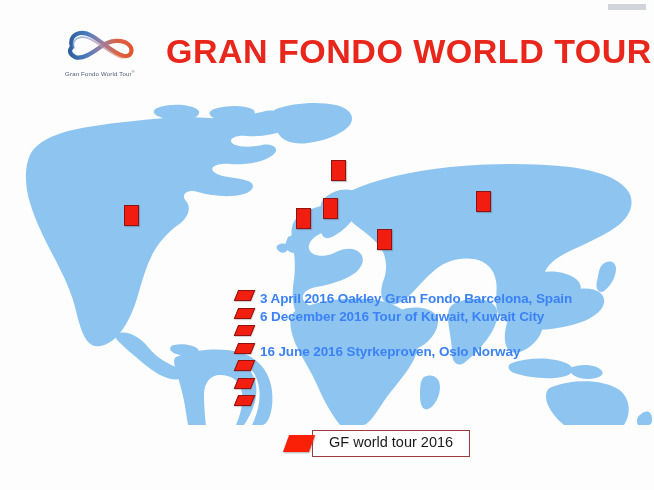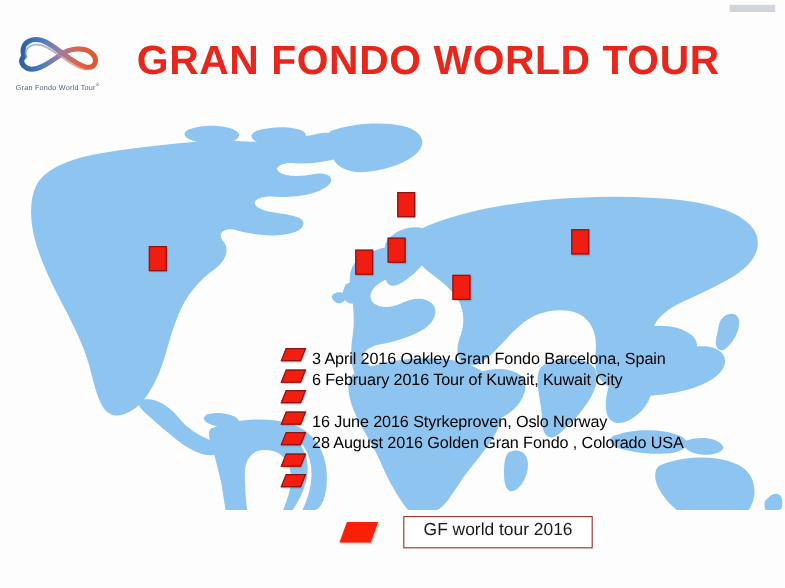--- a/index.html
+++ b/index.html
@@ -33,20 +33,21 @@
   
   .header {
     position: absolute;
     top: 22px;
     left: 0;
     width: 654px;
     height: 58px;
     display: flex;
     align-items: center;
     justify-content: flex-start;
+    padding-left: 52px;
     box-sizing: border-box;
   }
   .logo {
     width: 96px;
     height: 52px;
     position: relative;
     flex: 0 0 auto;
   }
   .logo svg { display: block; }
   .logo-caption {
@@ -116,23 +117,23 @@
     background: #f21f10;
     border: 1px solid #8d1410;
     transform: skewX(-22deg);
     box-shadow: 1px 1px 1px rgba(90,90,110,.3);
   }
   .event-text {
     position: absolute;
     left: 24px;
     top: 0;
     font-family: "Liberation Sans Narrow", "Liberation Sans", sans-serif;
-    font-weight: normal;
+    font-weight: bold;
     font-size: 13.5px;
-    color: #000000;
+    color: #3b82f6;
     letter-spacing: -0.1px;
     white-space: nowrap;
   }
   .bullet-extra {
     position: absolute;
     left: 236px;
     top: 395px;
     width: 15px;
     height: 9px;
     background: #f21f10;
@@ -150,21 +151,20 @@
     align-items: center;
   }
   .legend-swatch {
     width: 26px;
     height: 17px;
     background: #fa2008;
     transform: skewX(-20deg);
     box-shadow: 1px 1px 2px rgba(80,80,90,.45);
   }
   .legend-box {
-    margin-left: 24px;
     border: 1px solid #9e3d3d;
     background: #ffffff;
     padding: 4px 16px 5px 16px;
     font-family: "Liberation Sans Narrow", "Liberation Sans", sans-serif;
     font-size: 14.5px;
     color: #1a1a1a;
     line-height: 1.1;
     white-space: nowrap;
   }
 </style>
@@ -309,35 +309,34 @@
 
   <div class="events">
 
     <div class="event-row">
       <span class="bullet"></span>
       <span class="event-text">3 April 2016 Oakley Gran Fondo Barcelona, Spain</span>
     </div>
 
     <div class="event-row">
       <span class="bullet"></span>
-      <span class="event-text">6  February 2016 Tour of Kuwait, Kuwait City</span>
+      <span class="event-text">6  December 2016 Tour of Kuwait, Kuwait City</span>
     </div>
 
     <div class="event-row">
       <span class="bullet"></span>
     </div>
 
     <div class="event-row">
       <span class="bullet"></span>
       <span class="event-text">16 June 2016 Styrkeproven, Oslo Norway</span>
     </div>
 
     <div class="event-row">
       <span class="bullet"></span>
-      <span class="event-text">28 August 2016 Golden Gran Fondo , Colorado USA</span>
     </div>
 
     <div class="event-row">
       <span class="bullet"></span>
     </div>
 
   </div>
   <span class="bullet-extra"></span>
 
   <div class="legend">

